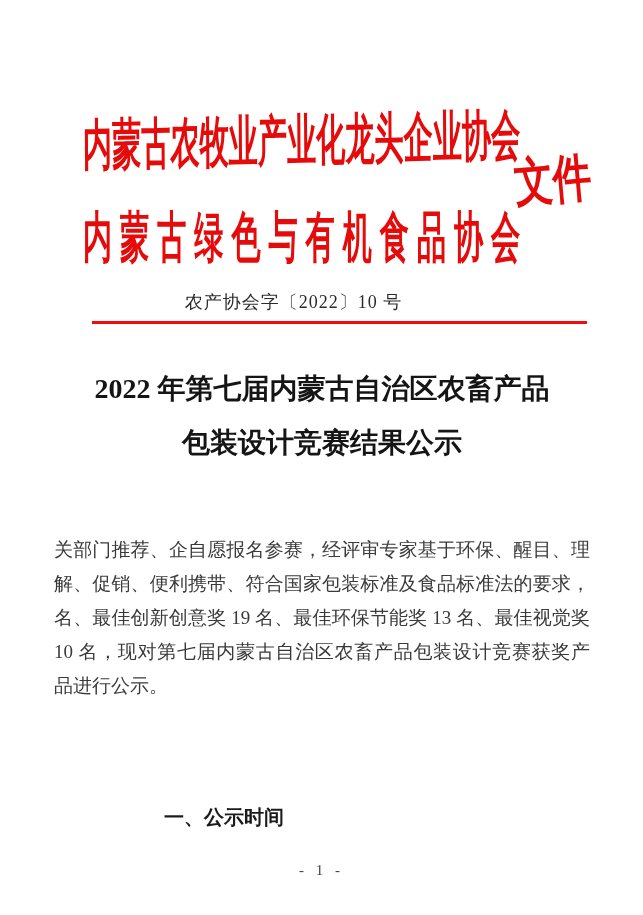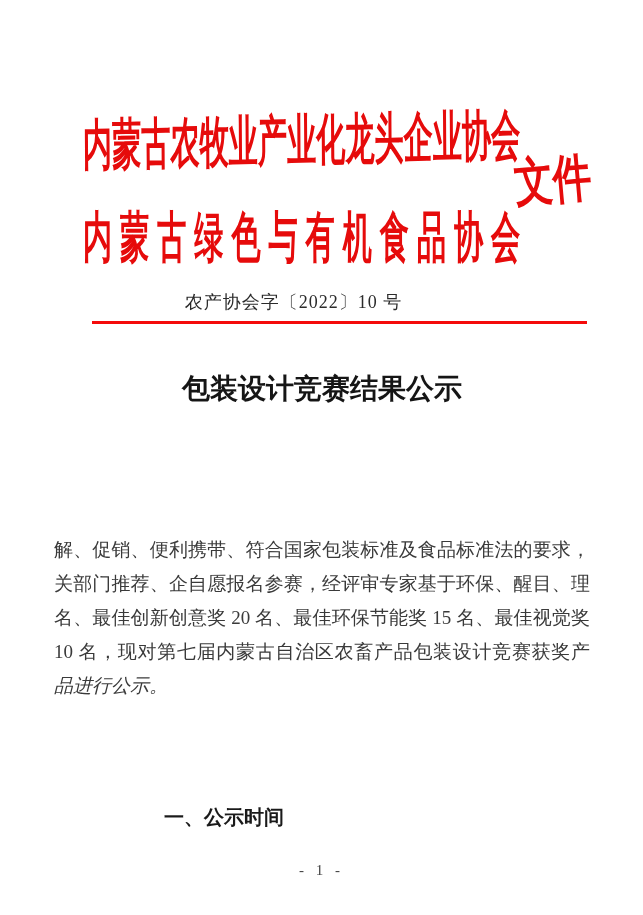--- a/index.html
+++ b/index.html
@@ -80,21 +80,21 @@
     font-size:19px;
     color:var(--ink);
   }
   .body-line{
     height:34px;
     line-height:34px;
     text-align:justify;
     text-align-last:justify;
   }
   .body-line.first{text-indent:40px;}
-  .body-line.last{text-align-last:left;font-style:italic;}
+  .body-line.last{text-align-last:left;}
   .section-heading{
     position:absolute;
     left:116px;top:800px;
     font-size:20px;
     line-height:34px;
     font-weight:bold;
     color:#1a1a1a;
     font-family:"Liberation Sans","DejaVu Sans",sans-serif;
     margin-left:48px;
   }
@@ -116,27 +116,28 @@
 
   <div class="org-line org-line-2">内蒙古绿色与有机食品协会</div>
 
   <div class="doc-type">文件</div>
 
   <div class="issue-number">农产协会字〔2022〕10 号</div>
 
   <div class="red-rule"></div>
 
   <div class="doc-title">
+    <div class="title-line">2022 年第七届内蒙古自治区农畜产品</div>
     <div class="title-line">包装设计竞赛结果公示</div>
   </div>
 
   <div class="body-text">
+    <div class="body-line">关部门推荐、企自愿报名参赛，经评审专家基于环保、醒目、理</div>
     <div class="body-line">解、促销、便利携带、符合国家包装标准及食品标准法的要求，</div>
-    <div class="body-line">关部门推荐、企自愿报名参赛，经评审专家基于环保、醒目、理</div>
-    <div class="body-line">名、最佳创新创意奖 20 名、最佳环保节能奖 15 名、最佳视觉奖</div>
+    <div class="body-line">名、最佳创新创意奖 19 名、最佳环保节能奖 13 名、最佳视觉奖</div>
     <div class="body-line">10 名，现对第七届内蒙古自治区农畜产品包装设计竞赛获奖产</div>
     <div class="body-line last">品进行公示。</div>
   </div>
 
   <div class="section-heading">一、公示时间</div>
 
   <div class="page-number">- 1 -</div>
 
 </div>
 

